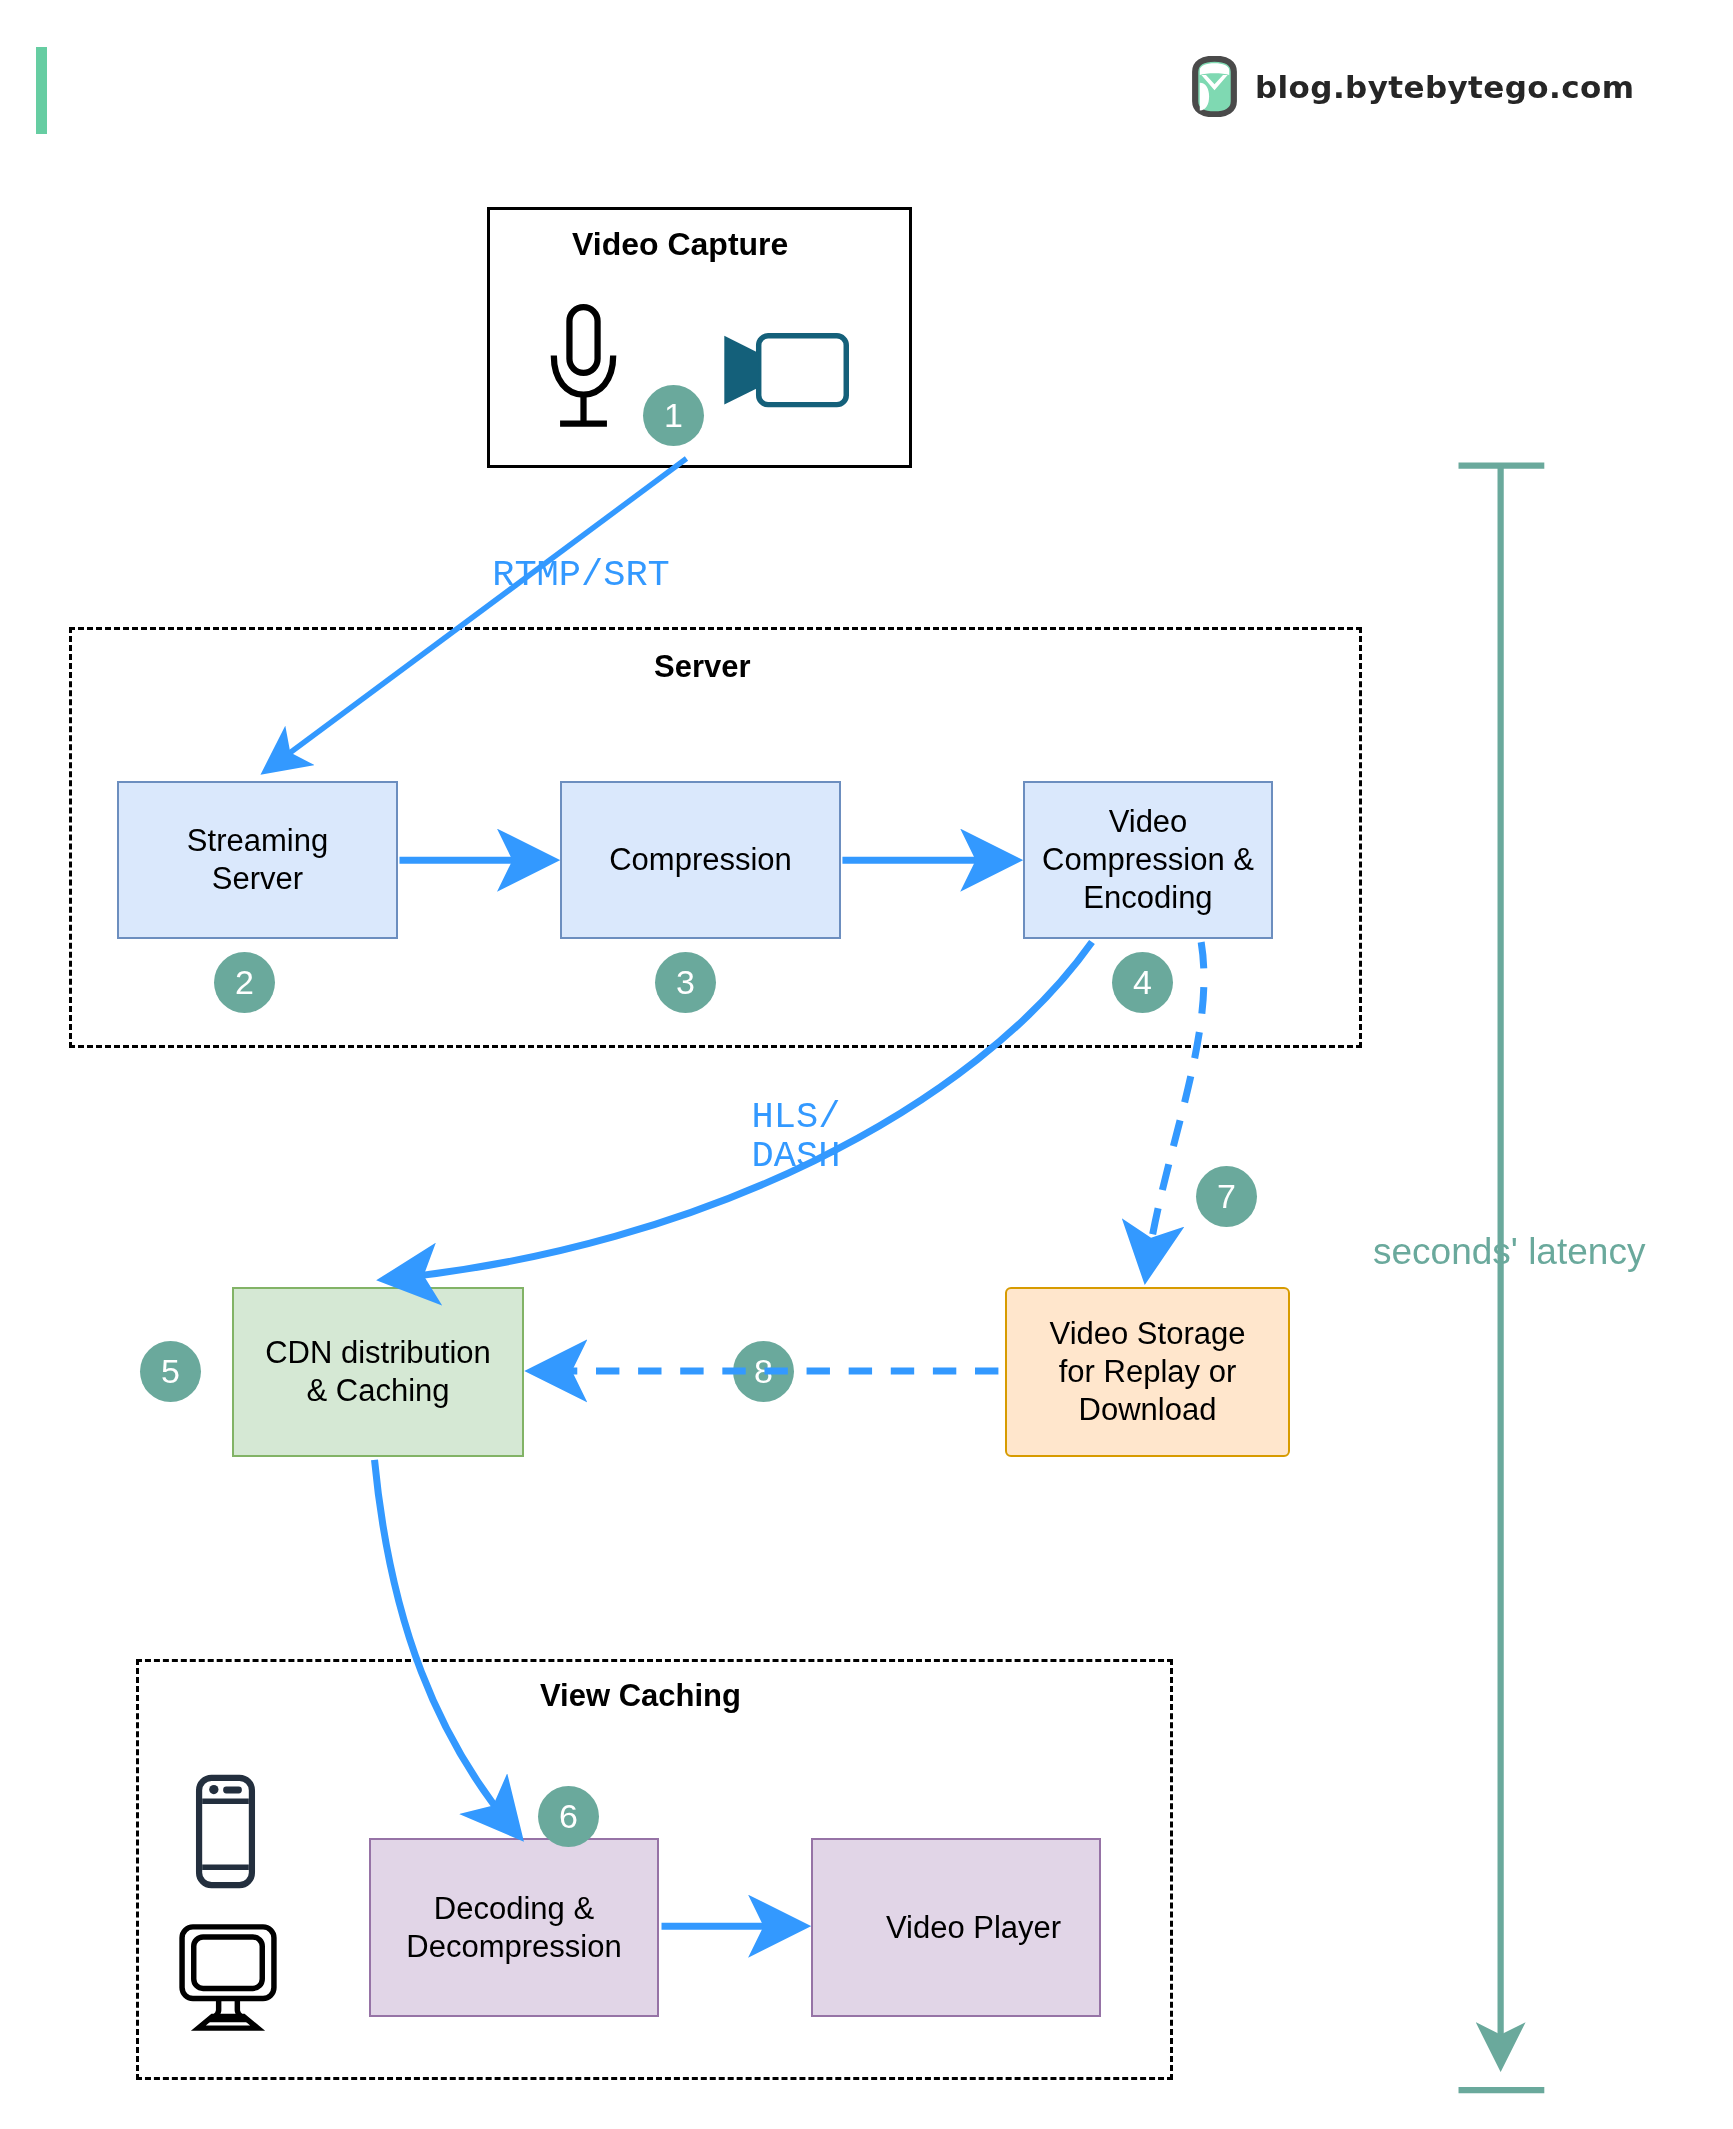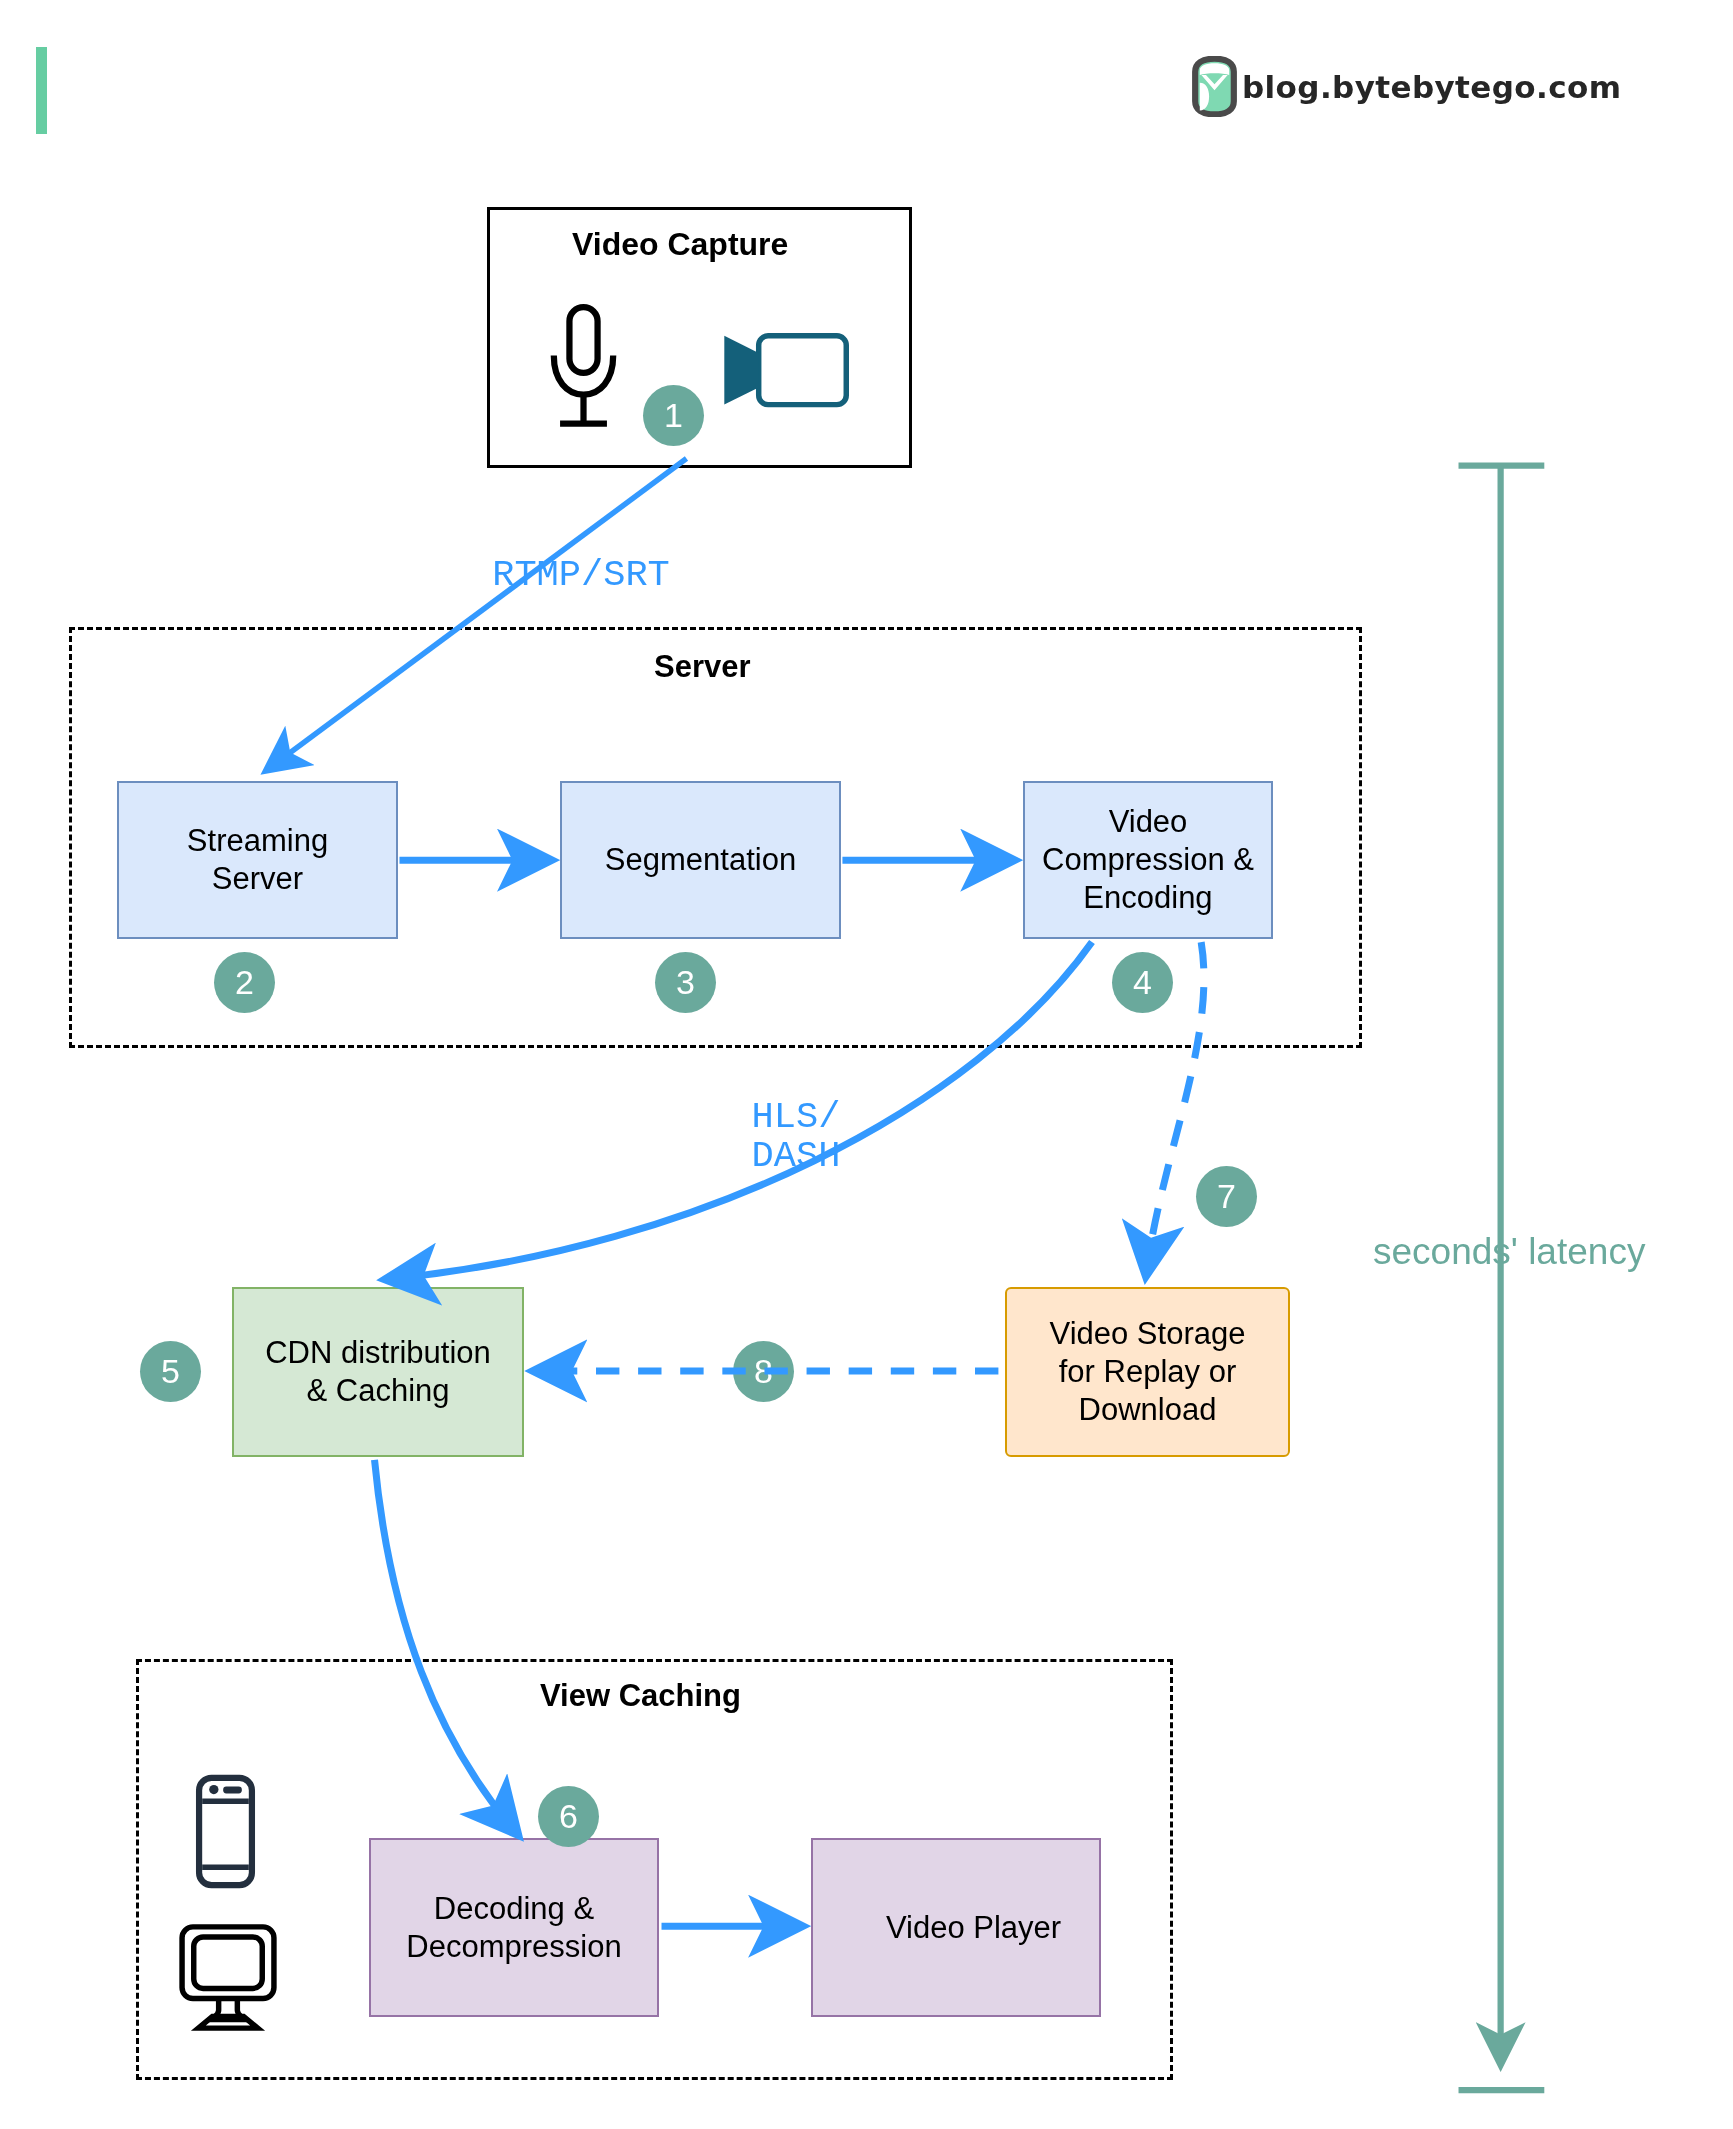--- a/index.html
+++ b/index.html
@@ -6,21 +6,21 @@
   body{width:1734px;height:2129px;position:relative;overflow:hidden;
        font-family:"Liberation Sans","DejaVu Sans",sans-serif;color:#000;}
 
   .abs{position:absolute;}
 
   
   #header{position:absolute;left:0;top:0;width:1734px;height:156px;}
   #title-accent{position:absolute;left:36px;top:47px;width:11px;height:87px;background:#66cda2;}
   #page-title{position:absolute;left:59px;top:37px;font-size:67px;line-height:86px;
               font-weight:400;color:#1a1a1a;white-space:nowrap;letter-spacing:-0.4px;}
-  #brand{position:absolute;left:1189px;top:56px;display:flex;align-items:center;gap:2px;}
+  #brand{position:absolute;left:1189px;top:56px;display:flex;align-items:center;gap:15px;}
   #brand-logo{width:51px;height:61px;position:relative;}
   #brand-text{font-size:31px;font-weight:700;color:#262626;letter-spacing:0.4px;
               font-family:"DejaVu Sans",sans-serif;white-space:nowrap;}
 
   
   .node{position:absolute;box-sizing:border-box;display:flex;align-items:center;
         justify-content:center;text-align:center;line-height:1.22;}
   .node .lbl{display:block;padding:0 6.2px;}
 
   .node.blue{background:#dae8fc;border:2.3px solid #6c8ebf;font-size:31px;}
@@ -93,21 +93,21 @@
 <div class="group" style="left:69px;top:627px;width:1293px;height:421px;"></div>
 <div class="group-title" style="left:654px;top:649px;">Server</div>
 
 <div class="node blue" style="left:117px;top:781px;width:281px;height:158px;">
   <span class="lbl" style="white-space:pre-line;">Streaming
 Server</span>
 </div>
 <div class="badge" style="left:214px;top:952px;">2</div>
 
 <div class="node blue" style="left:560px;top:781px;width:281px;height:158px;">
-  <span class="lbl" style="white-space:pre-line;">Segmentation</span>
+  <span class="lbl" style="white-space:pre-line;">Compression</span>
 </div>
 <div class="badge" style="left:655px;top:952px;">3</div>
 
 <div class="node blue" style="left:1023px;top:781px;width:250px;height:158px;">
   <span class="lbl" style="white-space:pre-line;">Video
 Compression &amp;
 Encoding</span>
 </div>
 <div class="badge" style="left:1112px;top:952px;">4</div>
 

